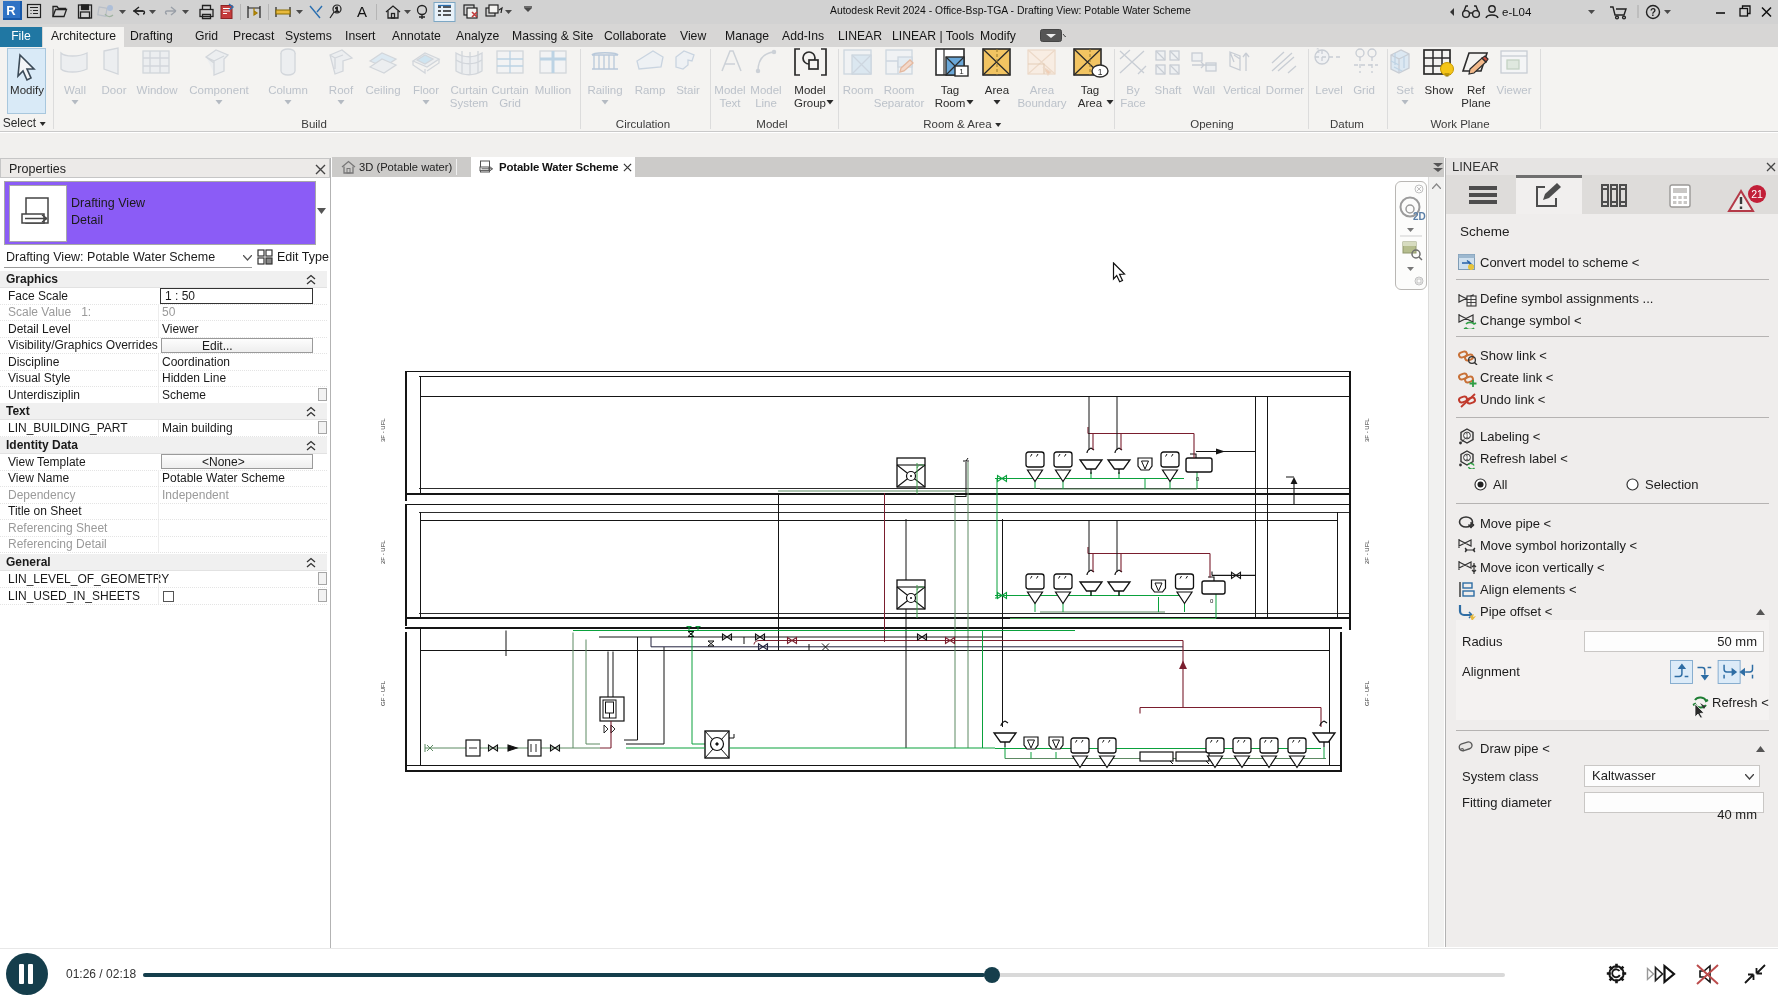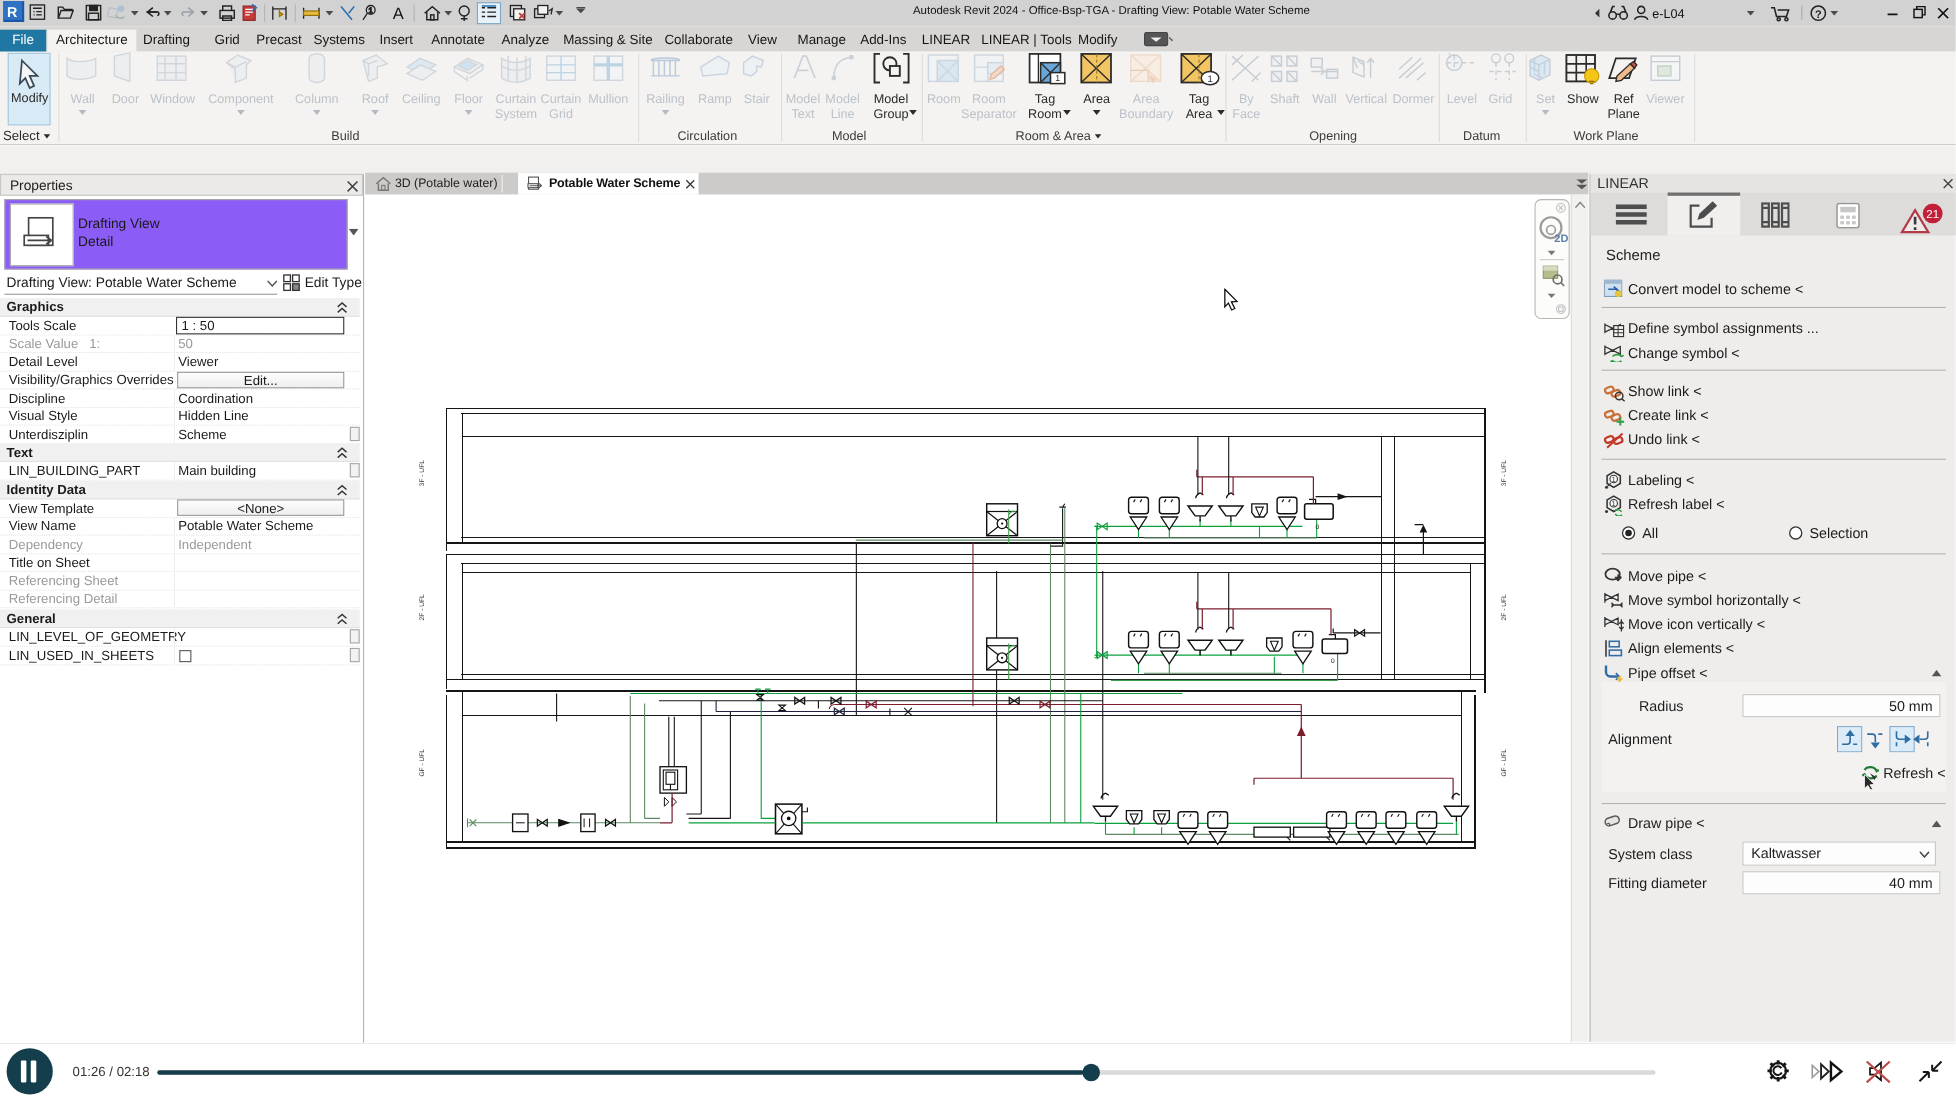--- a/index.html
+++ b/index.html
@@ -29,21 +29,21 @@
 #props { position:absolute; left:0; top:158px; width:331px; height:790px; background:#fff; border-right:1px solid #b3b3b3; font-size:12px; color:#1a1a1a; }
 #prophead { position:absolute; left:0; top:0; width:330px; height:20px; background:#eceae8; border:1px solid #c6c6c6; }
 .prow { position:absolute; left:0; width:327px; height:17px; line-height:16px; border-bottom:1px dotted #e4e4e4; }
 .plab { position:absolute; left:8px; top:0; white-space:nowrap; }
 .pval { position:absolute; left:162px; top:0; white-space:nowrap; }
 .cdiv { position:absolute; left:158px; top:0; width:1px; height:16px; background:#ededed; }
 .pgroup { position:absolute; left:0; width:327px; height:17px; line-height:16px; background:#f0f0f0; font-weight:bold; border-bottom:1px solid #e2e2e2; }
 .chev { position:absolute; top:3px; }
 .dis { color:#9a9a9a; }
 .assoc { position:absolute; left:318px; width:9px; height:13px; top:1px; border:1px solid #a6a6a6; background:#f2f2f2; }
-.pbtn { position:absolute; top:0.5px; height:15px; border:1px solid #9a9a9a; background:linear-gradient(#fdfdfd,#eee); text-align:center; line-height:14px; }
+.pbtn { position:absolute; top:0.5px; height:15px; border:1px solid #9a9a9a; background:linear-gradient(#fdfdfd,#eee); line-height:14px;padding-left:40px; }
 
 #viewtabs { position:absolute; left:332px; top:157px; width:1112px; height:20px; background:#cccbc9; }
 
 #canvas { position:absolute; left:332px; top:177px; width:1112px; height:770px; background:#fff; }
 
 #linear { position:absolute; left:1445px; top:158px; width:333px; height:789px; background:#efedec; font-size:13px; color:#1c1c1c; border-left:1px solid #b3b3b3; }
 .lrow { position:absolute; left:34px; white-space:nowrap; }
 .lsep { position:absolute; left:10px; width:313px; height:1px; background:#b5b3b2; }
 .licon { position:absolute; left:12px; }
 
@@ -509,21 +509,21 @@
       <rect x="1" y="9" width="6" height="6" fill="none" stroke="#333" stroke-width="1.2"></rect>
       <rect x="9" y="9" width="6" height="6" fill="#888" stroke="#333" stroke-width="1.2"></rect>
     </svg>
     <span style="position:absolute;left:277px;top:3px;font-size:12.5px;">Edit Type</span>
   </div>
   <div id="propgrid" style="position:absolute;left:0;top:113px;width:327px;">
     <div class="pgroup" style="top:0px"><span style="margin-left:6px">Graphics</span><svg class="chev" style="left:306px" width="10" height="11" viewBox="0 0 10 11">
           <path d="M1 5l4-3.5L9 5M1 10l4-3.5L9 10" fill="none" stroke="#333" stroke-width="1.3"></path>
         </svg></div>
     <div class="prow" style="top:16.5px">
-        <span class="plab">Tools Scale</span>
+        <span class="plab">Face Scale</span>
         <div style="position:absolute;left:160px;top:0px;width:153px;height:16px;border:1.4px solid #333;background:#fff;line-height:14px;padding-left:4px;">1 : 50</div>
       </div>
     <div class="prow" style="top:33px">
         <span class="plab dis">Scale Value&nbsp;&nbsp;&nbsp;1:</span>
         <span class="pval dis">50</span>
         <div class="cdiv"></div>
       </div>
     <div class="prow" style="top:49.5px">
         <span class="plab">Detail Level</span>
         <span class="pval">Viewer</span>
@@ -1040,21 +1040,21 @@
     <path d="M2 2v6a4 4 0 0 0 4 4h8" fill="none" stroke="#2e6da4" stroke-width="2.2"></path>
     <path d="M14 12l-3-3M14 12l-3 3" stroke="#2e6da4" stroke-width="1.5" fill="none"></path>
     <path d="M12 13l4-2-1 3 3-1-4 5z" fill="#e8b93c"></path>
   </svg>
   <span class="lrow" style="top:446px">Pipe offset &lt;</span>
   <svg style="position:absolute;left:310px;top:451px" width="9" height="6" viewBox="0 0 9 6">
       <path d="M0 6h9L4.5 0z" fill="#555"></path>
     </svg>
 
   <div style="position:absolute;left:10px;top:462px;width:313px;height:100px;background:#f4f2f1;"></div>
-  <span style="position:absolute;left:16px;top:476px;margin-left:28px;">Radius</span>
+  <span style="position:absolute;left:16px;top:476px;">Radius</span>
   <div style="position:absolute;left:138px;top:473px;width:180px;height:21px;background:#fdfdfd;border:1px solid #c9c7c5;">
     <span style="position:absolute;right:6px;top:2px;">50 mm</span>
   </div>
   <span style="position:absolute;left:16px;top:506px;">Alignment</span>
   <svg style="position:absolute;left:224px;top:502px" width="88" height="24" viewBox="0 0 96 26">
     <rect x="0.5" y="0.5" width="24" height="25" fill="#dcebf8" stroke="#7fa8cc"></rect>
     <g stroke="#2e6da4" stroke-width="1.6" fill="none">
       <path d="M5 18h5a3 3 0 0 0 3-3V7M13 15v-5M20 18h-4"></path>
       <path d="M13 5l-3 4h6z" fill="#2e6da4"></path>
     </g>
@@ -1091,21 +1091,21 @@
     </svg>
   <span style="position:absolute;left:16px;top:611px;">System class</span>
   <div style="position:absolute;left:138px;top:607px;width:176px;height:22px;background:#fdfdfd;border:1px solid #c9c7c5;">
     <span style="position:absolute;left:7px;top:2px;">Kaltwasser</span>
     <svg style="position:absolute;right:5px;top:8px" width="9" height="6" viewBox="0 0 9 6">
         <path d="M0 0l4.5 5L9 0" fill="none" stroke="#444" stroke-width="1.4"></path>
       </svg>
   </div>
   <span style="position:absolute;left:16px;top:637px;">Fitting diameter</span>
   <div style="position:absolute;left:138px;top:634px;width:180px;height:21px;background:#fdfdfd;border:1px solid #c9c7c5;">
-    <span style="position:absolute;right:6px;top:2px;text-align:center;">40 mm</span>
+    <span style="position:absolute;right:6px;top:14px;text-align:center;">40 mm</span>
   </div>
 </div>
 
 <div id="videobar">
   <div style="position:absolute;left:6px;top:4px;width:42px;height:42px;border-radius:50%;background:#153e4c;"></div>
   <div style="position:absolute;left:19px;top:15px;width:4.5px;height:20px;background:#fff;border-radius:1px;"></div>
   <div style="position:absolute;left:28px;top:15px;width:4.5px;height:20px;background:#fff;border-radius:1px;"></div>
   <span style="position:absolute;left:66px;top:18px;font-size:12px;color:#333;">01:26 / 02:18</span>
   <div style="position:absolute;left:143px;top:23.5px;width:1362px;height:4px;background:#d9d9d9;border-radius:2px;"></div>
   <div style="position:absolute;left:143px;top:23.5px;width:842px;height:4px;background:#153e4c;border-radius:2px;"></div>

